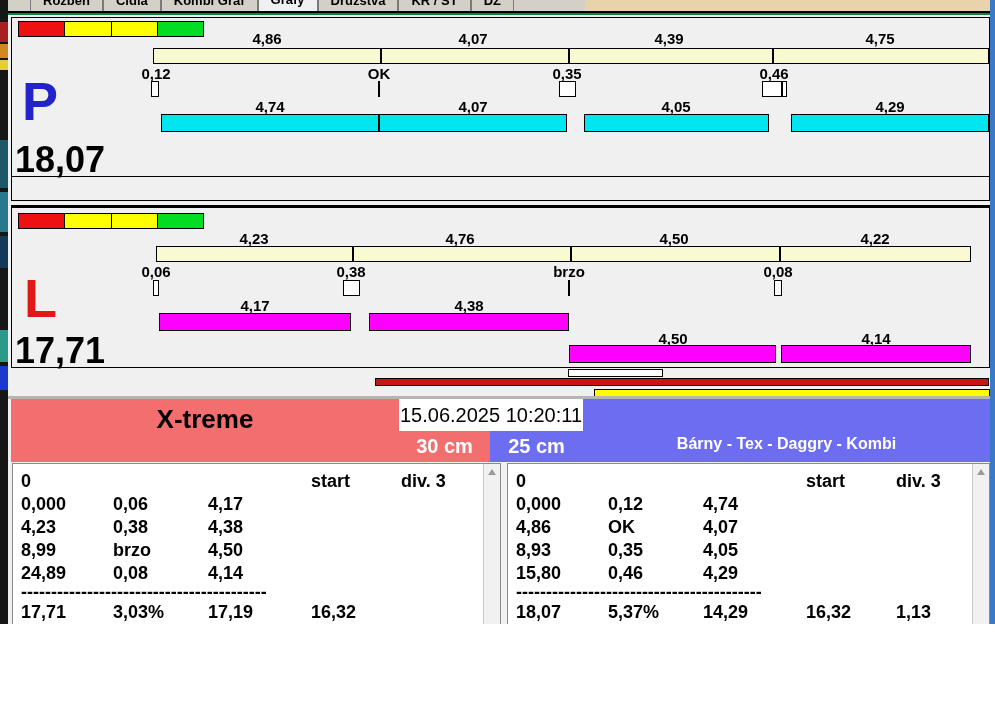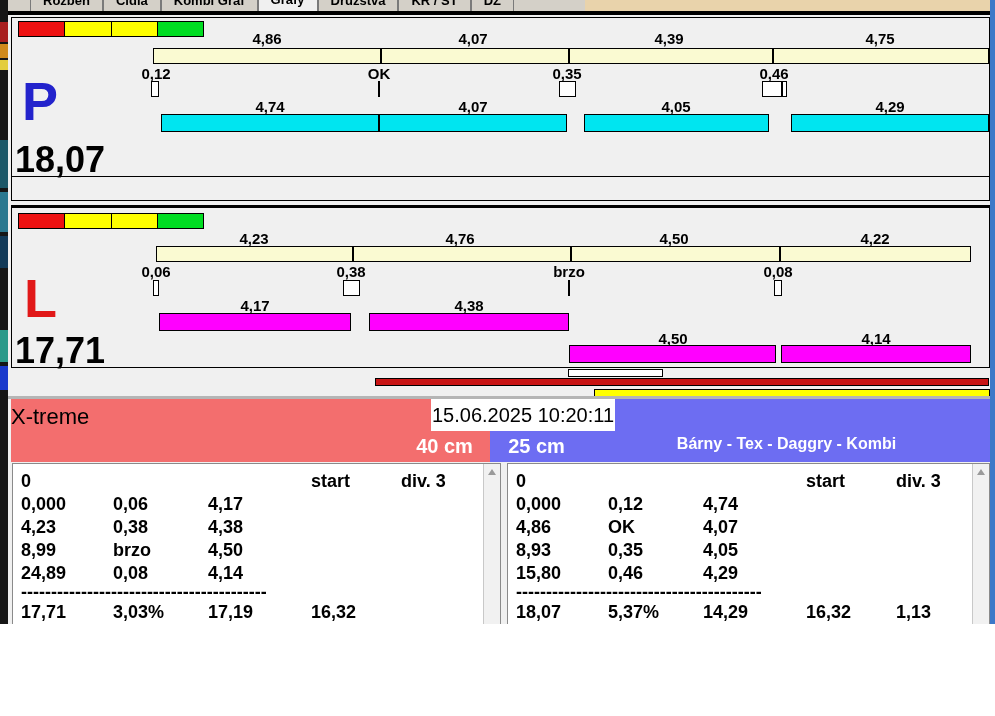--- a/index.html
+++ b/index.html
@@ -1,17 +1,17 @@
 <!DOCTYPE html>
 <html><head>
 <meta charset="utf-8">
 <style>
   * { box-sizing: border-box; margin: 0; padding: 0; }
   body { font-family: "Liberation Sans", sans-serif; background: #ffffff; }
-  #screen { position: relative; width: 995px; height: 624px; background: #000000; overflow: hidden; padding-left: 22px; }
+  #screen { position: relative; width: 995px; height: 624px; background: #15803d; overflow: hidden; padding-left: 22px; }
   .abs { position: absolute; }
 
   
   .desk { background:#161616; }
   .frag { position:absolute; left:0; width:8px; }
 
   
   .tabbar { left:8px; top:0; width:982px; height:13px; background:#d4d0c8; overflow:hidden; border-bottom:2px solid #000; }
   .tabsrow { position:absolute; left:22px; top:-12px; display:flex; }
   .tab { height:25px; padding:4px 12px 2px 12px; background:#d4d0c8; border:1px solid #7a7a7a; border-bottom:none; font-size:13px; font-weight:bold; color:#000; white-space:nowrap; }
@@ -37,23 +37,23 @@
   .hline { position:absolute; height:1px; background:#000; }
 
   
   .whitebox { left:568px; top:369px; width:95px; height:8px; background:#fff; border:1px solid #000; }
   .redbar { left:375px; top:378px; width:614px; height:8px; border:1px solid #000; }
   .yellowbar { left:594px; top:389px; width:396px; height:8px; border:1px solid #000; }
 
   
   .grayrule { background:#b5b5b5; }
   .teamhdr { position:absolute; top:399px; height:63px; }
-  .team-name { position:absolute; width:100%; font-size:22px; font-weight:normal; color:#000; }
+  .team-name { position:absolute; width:100%; text-align:center; font-size:26px; font-weight:bold; color:#000; }
   .team-dogs { position:absolute; width:100%; text-align:center; font-size:16px; font-weight:bold; color:#fff; }
-  .clockbox { left:399px; top:399px; width:184px; height:32px; background:#fff; display:flex; align-items:center; justify-content:center; font-size:20px; color:#000;margin-left:32px; }
+  .clockbox { left:399px; top:399px; width:184px; height:32px; background:#fff; display:flex; align-items:center; justify-content:center; font-size:20px; color:#000; }
   .cat { position:absolute; top:431px; height:31px; display:flex; align-items:center; justify-content:center; font-size:20px; font-weight:bold; color:#fff; }
 
   
   .tbl { position:absolute; top:463px; height:205px; background:#fff; border:1px solid #8a8a8a; font-size:18px; font-weight:bold; color:#000; }
   .cell { position:absolute; white-space:nowrap; }
   .sep { letter-spacing:0px; }
   .sbar { position:absolute; top:0; right:0; width:17px; height:100%; background:#f1f1f1; border-left:1px solid #c8c8c8; }
   .tri-up, .tri-down { position:absolute; left:4px; width:0; height:0; border-left:4px solid transparent; border-right:4px solid transparent; }
   .tri-up { top:5px; border-bottom:6px solid #9a9a9a; }
   .tri-down { bottom:5px; border-top:6px solid #9a9a9a; }
@@ -190,21 +190,21 @@
 
   <div class="teamhdr" style="left: 11px; width: 479px; background-color: rgb(243, 110, 110);">
     <div class="team-name" style="top:5px;width:388px;">X-treme</div>
   </div>
 
   <div class="teamhdr" style="left: 490px; width: 500px; background-color: rgb(109, 109, 242);">
     <div class="team-dogs" style="top:36px;left:93px;width:407px;">Bárny - Tex - Daggry - Kombi</div>
   </div>
 
   <div class="abs clockbox">15.06.2025 10:20:11</div>
-  <div class="cat" style="left:399px;width:91px;">40 cm</div>
+  <div class="cat" style="left:399px;width:91px;">30 cm</div>
   <div class="cat" style="left:490px;width:93px;">25 cm</div>
 
   <div class="tbl" style="left:12px;width:489px;">
     <div class="cell" style="left:8px;top:7px;">0</div>
     <div class="cell" style="left:298px;top:7px;">start</div>
     <div class="cell" style="left:388px;top:7px;">div. 3</div>
 
     <div>
       <div class="cell" style="left:8px;top:30px;">0,000</div>
       <div class="cell" style="left:100px;top:30px;">0,06</div>

